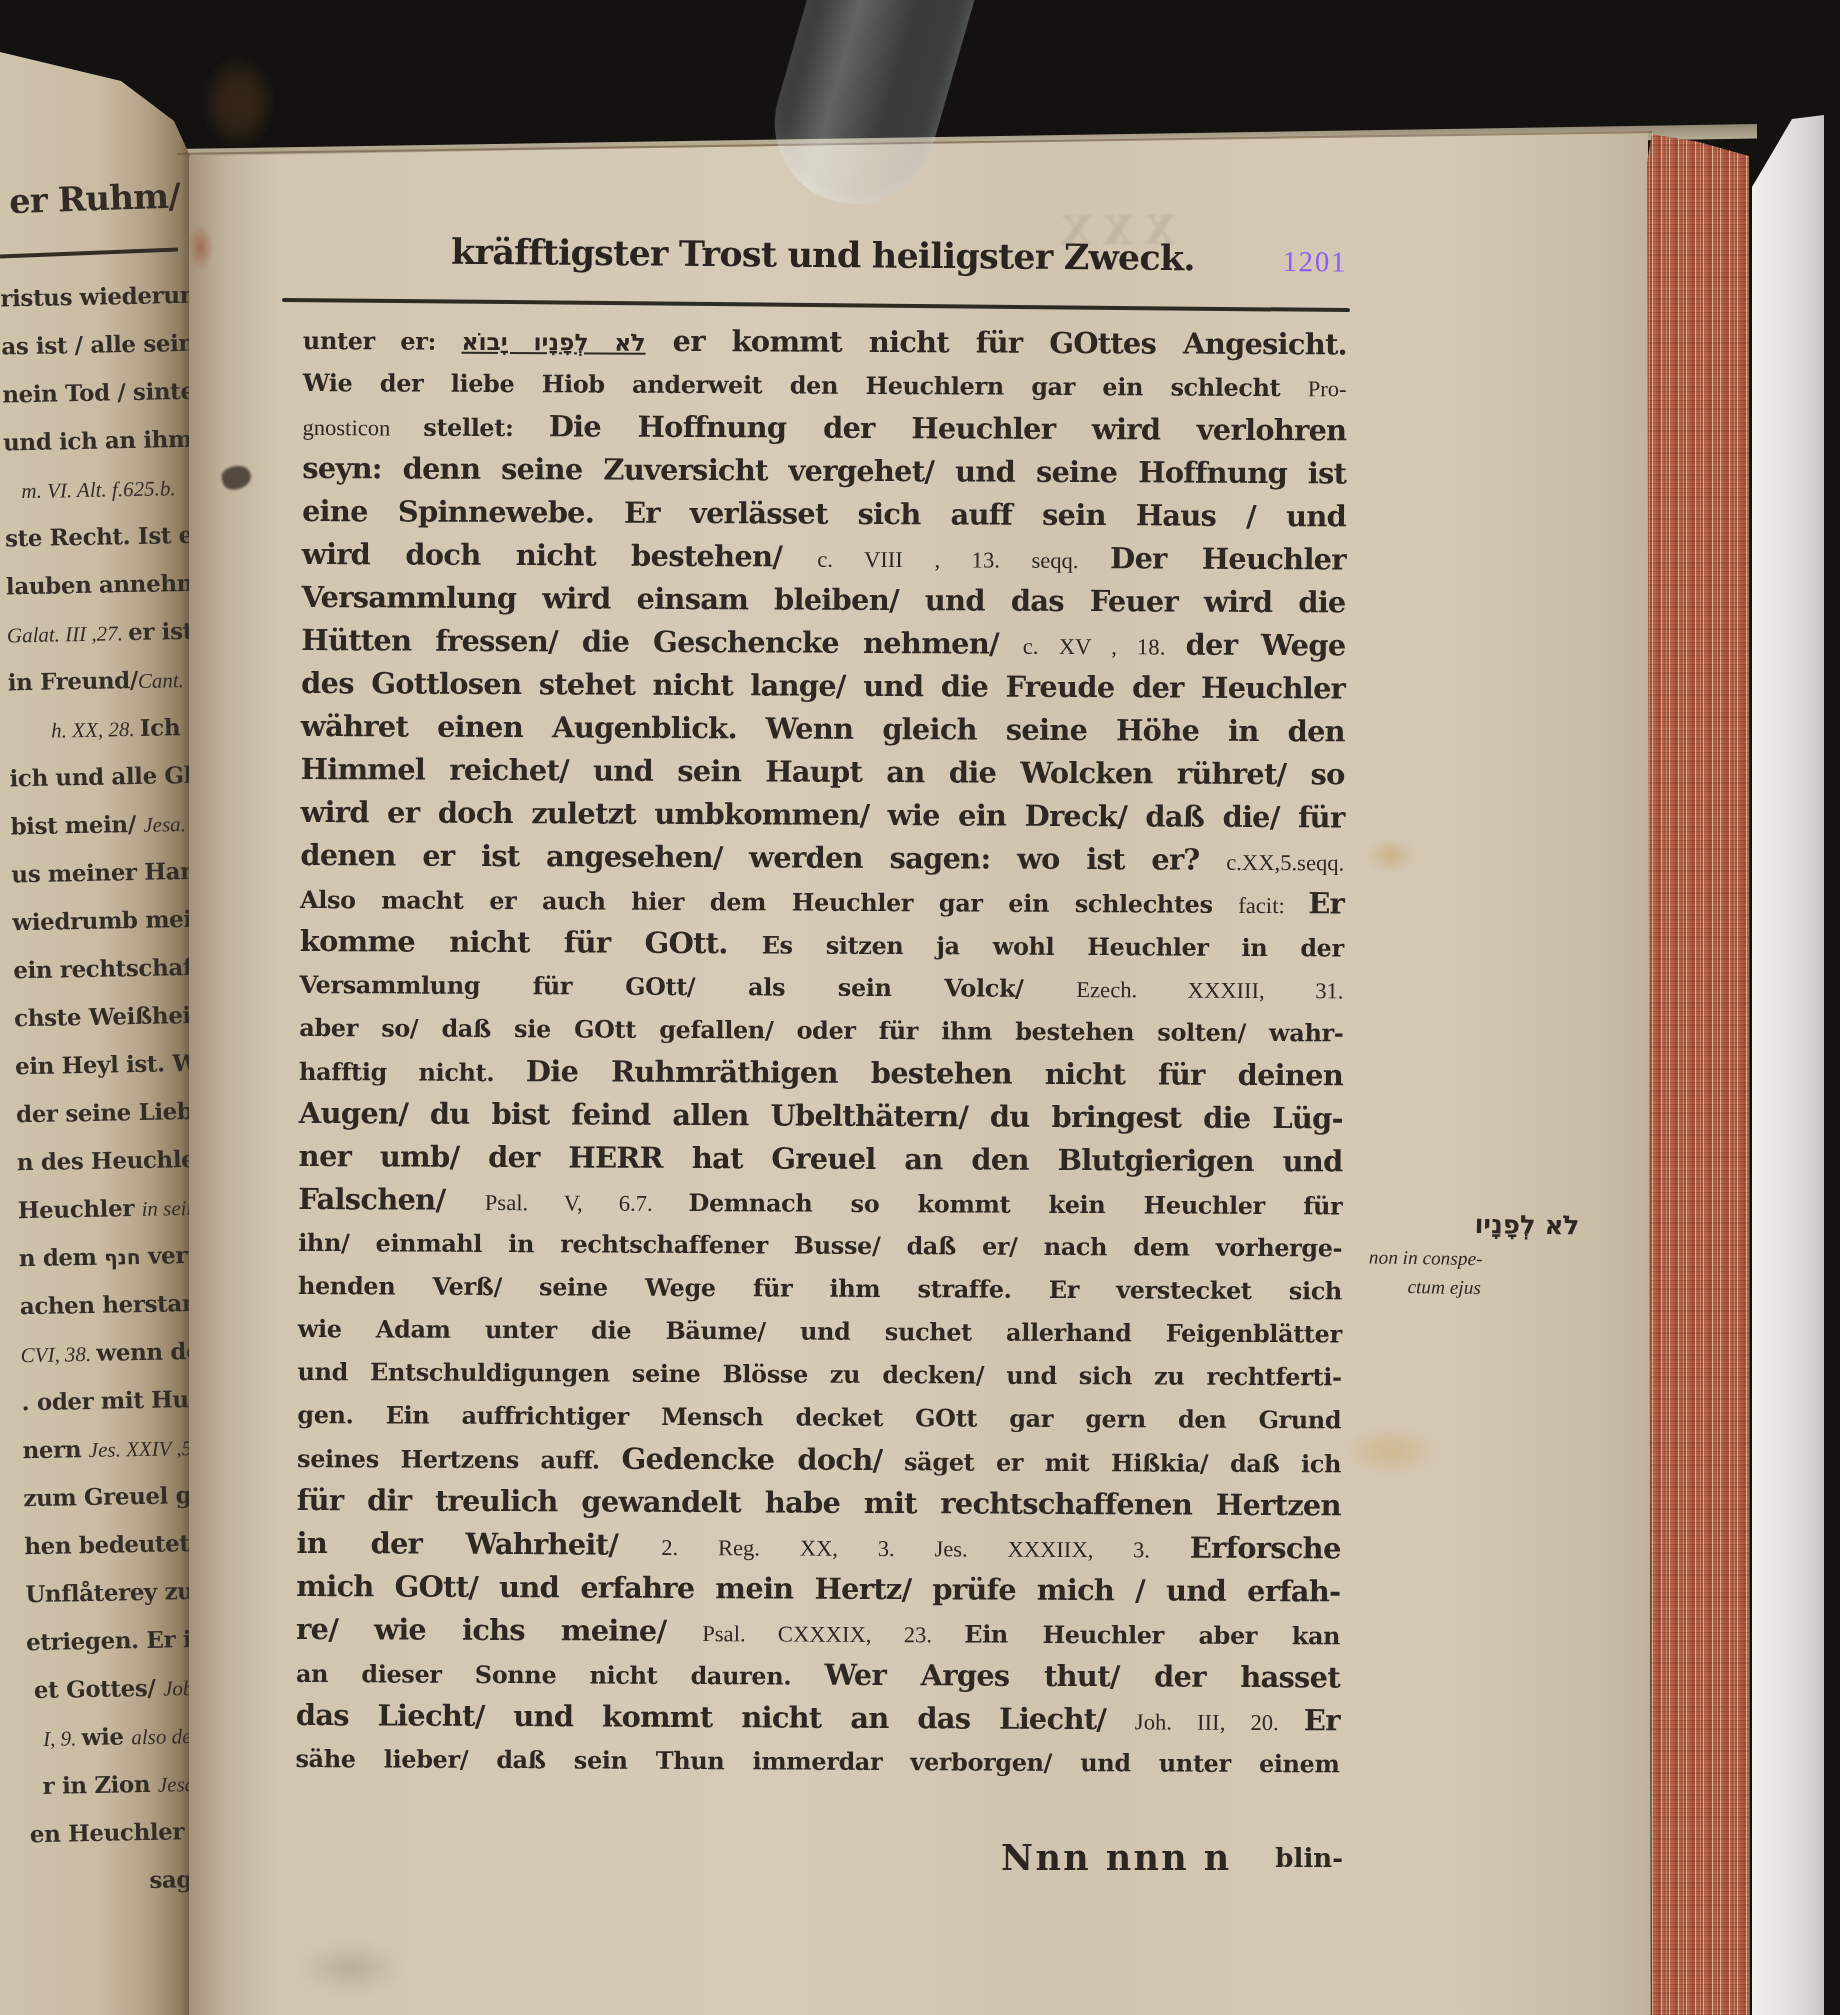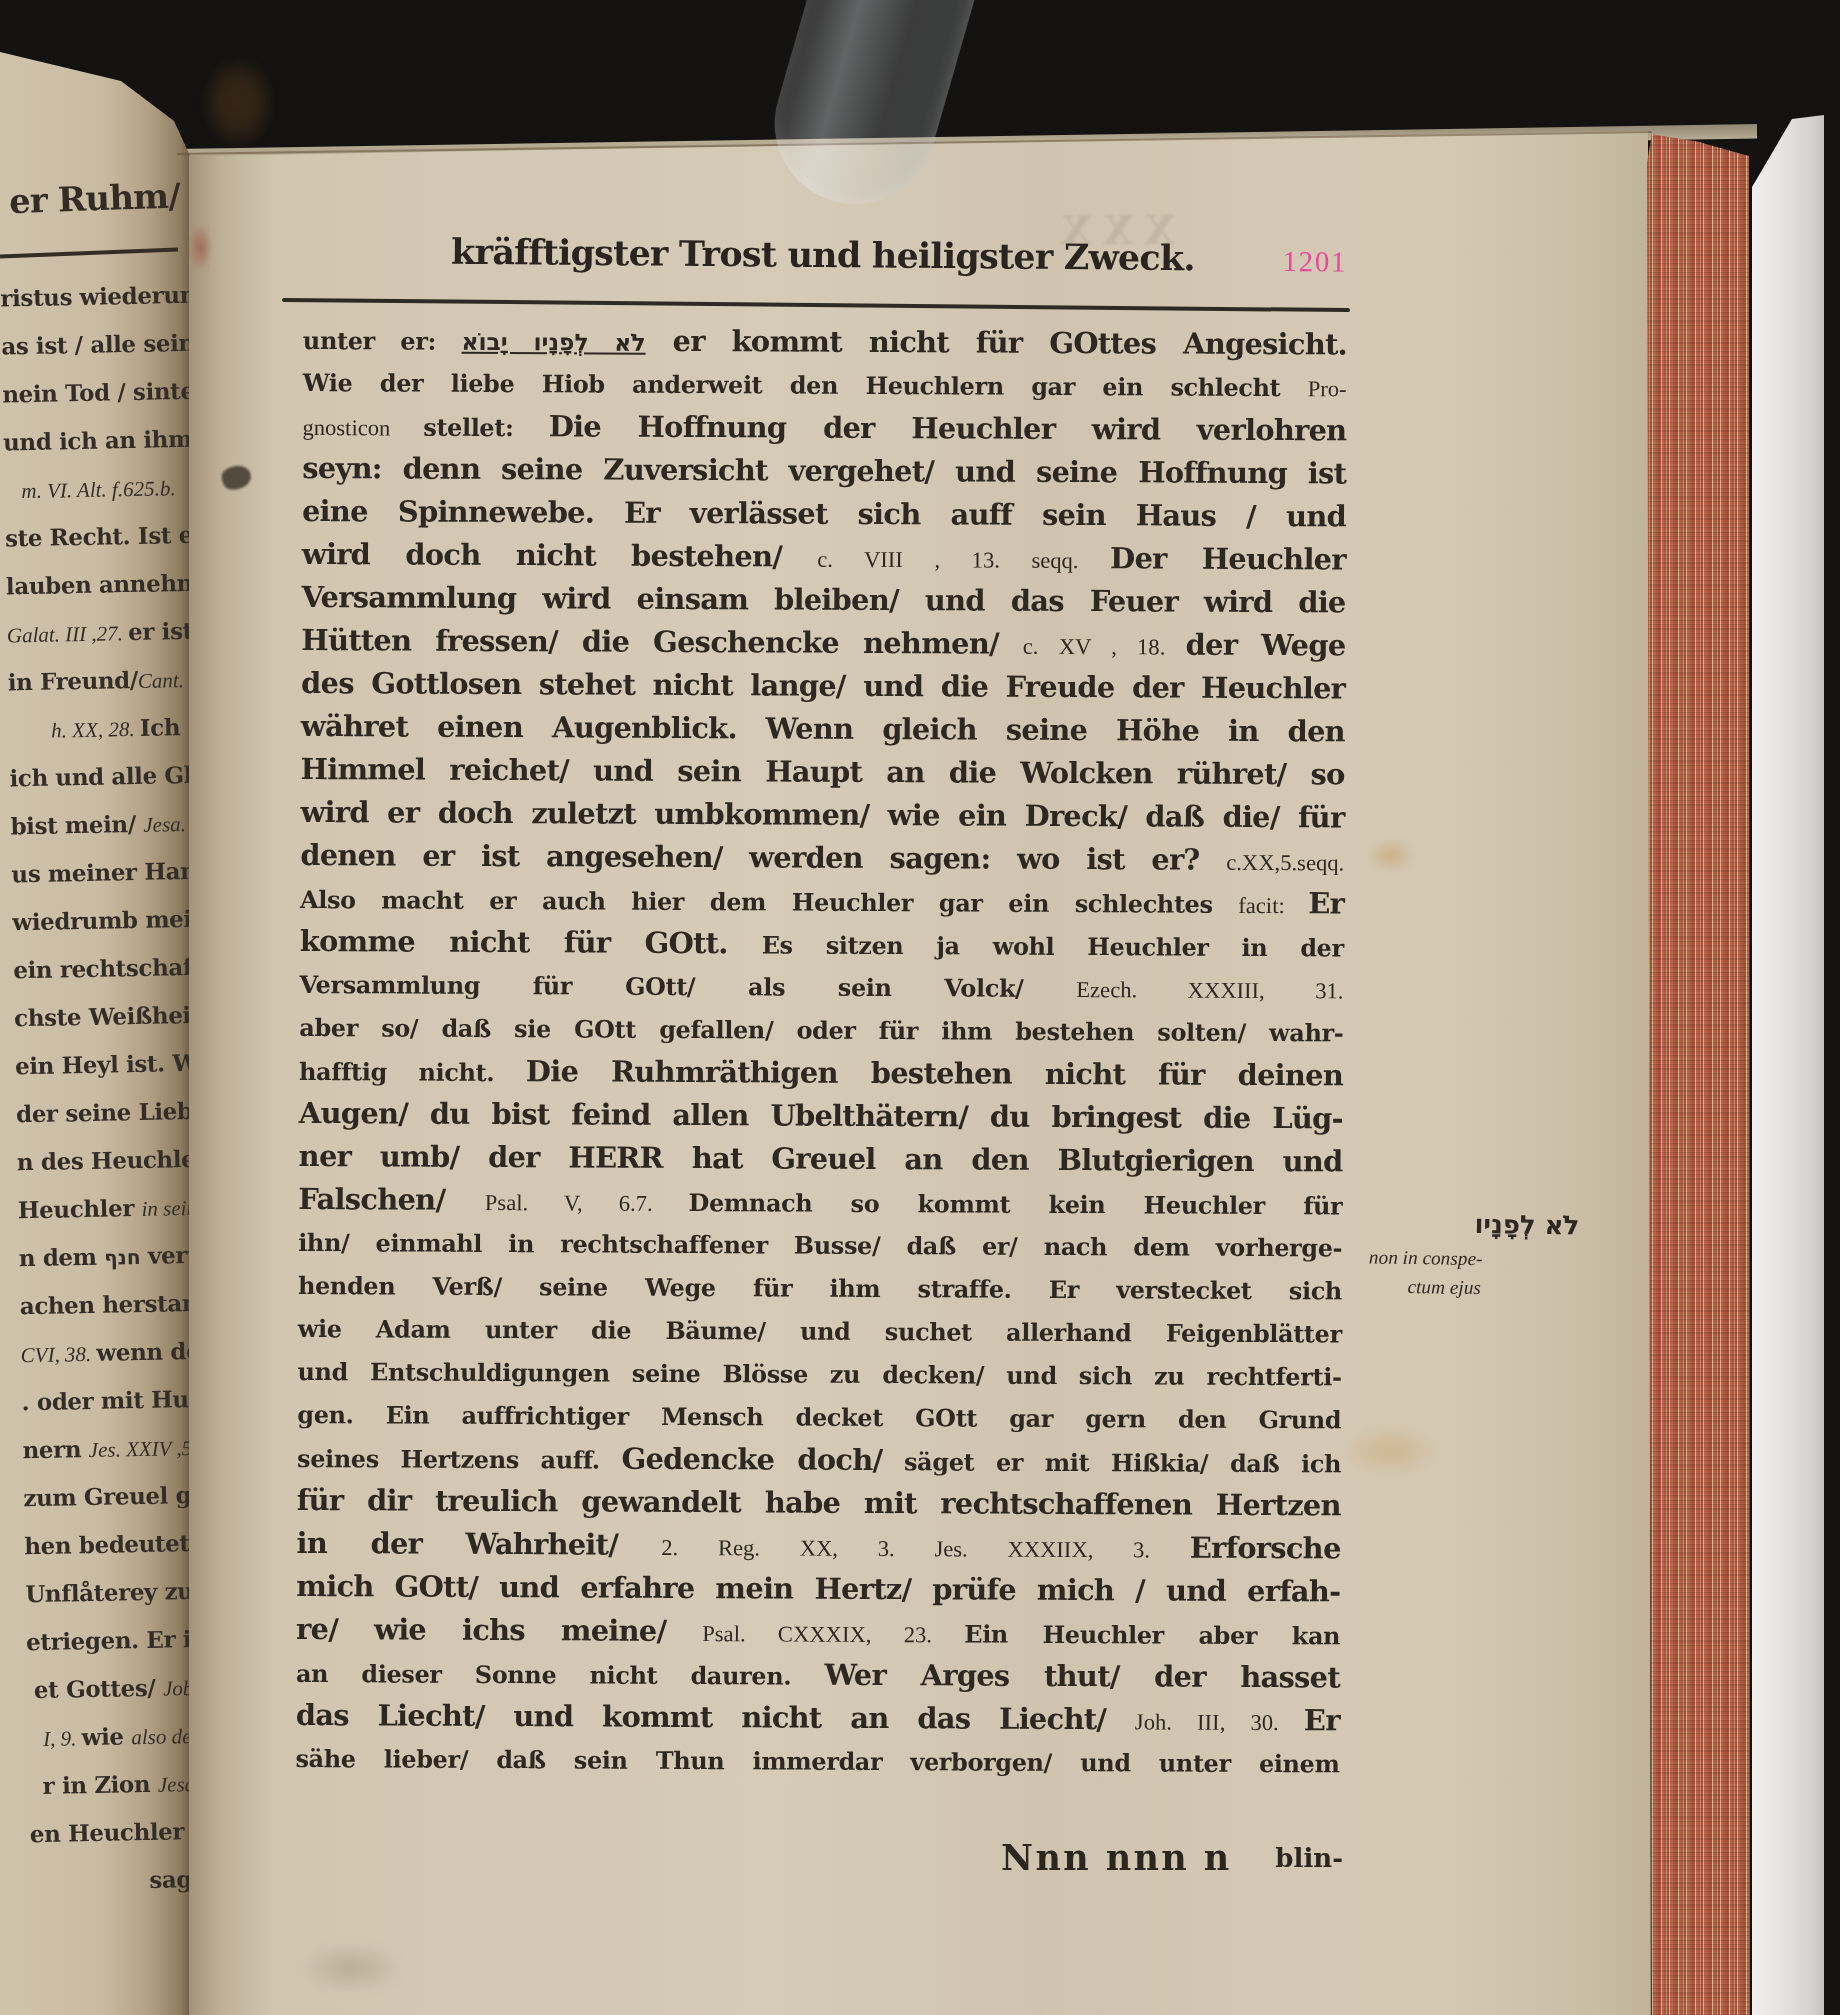--- a/index.html
+++ b/index.html
@@ -50,21 +50,21 @@
   #stain-3{left:299px;top:1942px;width:105px;height:52px;border-radius:50%;
     background:radial-gradient(closest-side,rgba(120,108,86,.28),rgba(0,0,0,0));filter:blur(4px);}
   #ghost-text{left:919px;top:206px;width:387px;height:48px;color:rgba(85,75,55,.9);
     font:700 39px/48px "DejaVu Serif",serif;transform:scaleX(-1) rotate(.4deg);
     opacity:.13;filter:blur(0.8px);letter-spacing:11.3px;text-align:center;}
 
   
   #header-row{left:299px;top:225px;width:1048px;height:60px;transform:rotate(.5deg);}
   #header-title{display:block;text-align:center;color:#292420;
     font:700 35px/60px "DejaVu Serif",serif;letter-spacing:-0.8px;}
-  #page-number{position:absolute;right:0;top:9.7px;color:#ec4899;
+  #page-number{position:absolute;right:0;top:9.7px;color:#8b5cf6;
     font:400 29px/44px "Liberation Serif",serif;letter-spacing:1.6px;}
   #header-rule{left:282px;top:303px;width:1068px;height:4.4px;background:#2e2a24;
     border-radius:2.4px;transform:rotate(.55deg);}
   #main-lines{left:303px;top:325px;width:1044px;transform:rotate(.3deg);transform-origin:0 0;color:#2d2822;}
   .line{height:43px;line-height:43px;text-align:justify;text-align-last:justify;
     white-space:nowrap;overflow:visible;}
   .seg-de{font:700 24px/1 "DejaVu Serif",serif;letter-spacing:-0.4px;}
   .seg-q {font:700 29px/1 "DejaVu Serif",serif;letter-spacing:-0.8px;}
   .seg-lat{font:400 22.6px/1 "Liberation Serif",serif;}
   .seg-heb{font:700 23.4px/1 "DejaVu Sans",sans-serif;text-decoration:underline;}
@@ -171,21 +171,21 @@
     <div class="line"><span class="seg-de">henden Verß/ seine Wege für ihm straffe. Er verstecket sich</span></div>
     <div class="line"><span class="seg-de">wie Adam unter die Bäume/ und suchet allerhand Feigenblätter</span></div>
     <div class="line"><span class="seg-de">und Entschuldigungen seine Blösse zu decken/ und sich zu rechtferti-</span></div>
     <div class="line"><span class="seg-de">gen. Ein auffrichtiger Mensch decket GOtt gar gern den Grund</span></div>
     <div class="line"><span class="seg-de">seines Hertzens auff. </span><span class="seg-q">Gedencke doch/</span><span class="seg-de"> säget er mit Hißkia/ daß ich</span></div>
     <div class="line"><span class="seg-q">für dir treulich gewandelt habe mit rechtschaffenen Hertzen</span></div>
     <div class="line"><span class="seg-q">in der Wahrheit/ </span><span class="seg-lat">2. Reg. XX, 3. Jes. XXXIIX, 3. </span><span class="seg-q">Erforsche</span></div>
     <div class="line"><span class="seg-q">mich GOtt/ und erfahre mein Hertz/ prüfe mich / und erfah-</span></div>
     <div class="line"><span class="seg-q">re/ wie ichs meine/ </span><span class="seg-lat">Psal. CXXXIX, 23. </span><span class="seg-de">Ein Heuchler aber kan</span></div>
     <div class="line"><span class="seg-de">an dieser Sonne nicht dauren. </span><span class="seg-q">Wer Arges thut/ der hasset</span></div>
-    <div class="line"><span class="seg-q">das Liecht/ und kommt nicht an das Liecht/ </span><span class="seg-lat">Joh. III, 30. </span><span class="seg-q">Er</span></div>
+    <div class="line"><span class="seg-q">das Liecht/ und kommt nicht an das Liecht/ </span><span class="seg-lat">Joh. III, 20. </span><span class="seg-q">Er</span></div>
     <div class="line"><span class="seg-de">sähe lieber/ daß sein Thun immerdar verborgen/ und unter einem</span></div>
   </div>
 <div class="abs" id="signature-row">
   <span id="signature">Nnn nnn n</span>
   <span id="catchword">blin-</span>
 </div>
 <div class="abs" id="margin-note">
   <span class="mn-heb" dir="rtl">לֹא לְפָנָיו</span>
 <span class="mn-lat">non in conspe-</span>
     <span class="mn-lat">ctum ejus</span>

